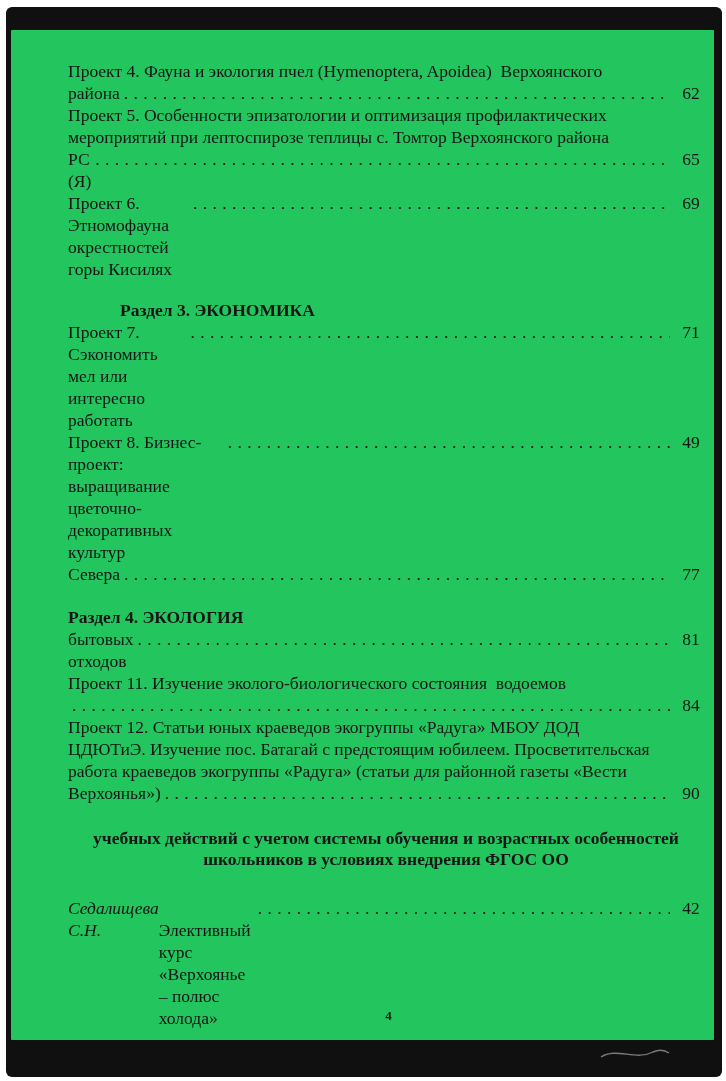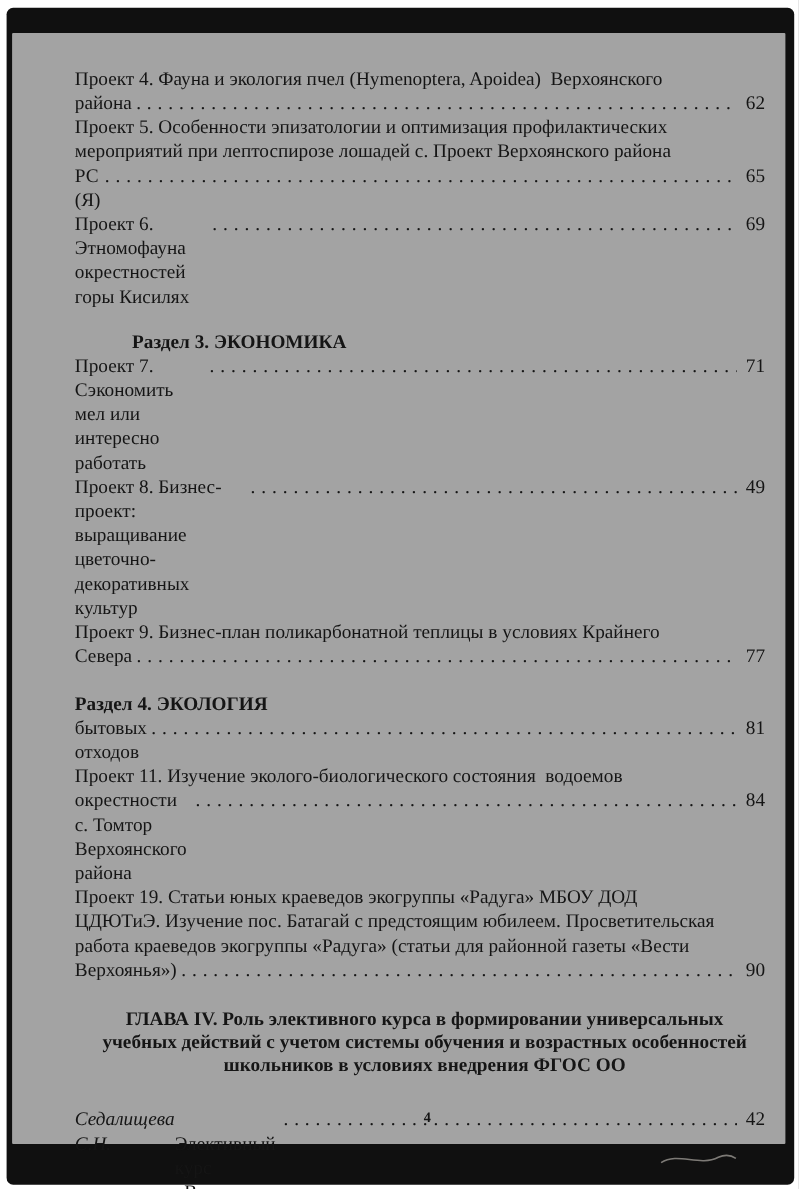--- a/index.html
+++ b/index.html
@@ -15,21 +15,21 @@
   }
   .frame {
     position: absolute;
     top: 7px; left: 6px; right: 4px; bottom: 4px;
     background: #101010;
     border-radius: 6px;
   }
   .page {
     position: absolute;
     top: 30px; left: 11px; right: 12px; bottom: 41px;
-    background: #a3a3a3;
+    background: #22c55e;
     border-radius: 1px;
   }
   .content {
     padding: 30px 10px 0 57px;
     font-size: 17.5px;
     line-height: 22px;
   }
   .tline { display: flex; align-items: baseline; }
   .txt { white-space: pre-wrap; }
   .leader {
@@ -37,21 +37,21 @@
     overflow: hidden;
     white-space: nowrap;
     letter-spacing: 0.5px;
     padding-left: 4px;
     min-width: 8px;
   }
   .pg {
     flex: 0 0 auto;
     min-width: 26px;
     padding-left: 8px;
-    text-align: left;
+    text-align: center;
     white-space: pre;
   }
   .sec-heading {
     font-weight: bold;
     margin-top: 19px;
   }
   .sec-heading.indented { padding-left: 52px; }
   .sec-heading.eco { margin-top: 21px; }
   .chapter {
     margin-top: 24px;
@@ -90,21 +90,21 @@
       <div class="tline">
         <span class="txt">района </span>
         <span class="leader">. . . . . . . . . . . . . . . . . . . . . . . . . . . . . . . . . . . . . . . . . . . . . . . . . . . . . . . . . . . . . . . . . . . . . . . . . . . . . . . . . . . . . . . . . . . . . . . . . . . . . . . . . . . . . . . . . . . . . . . . . . . . . . . . . . . . . . . . . . . . . . . . . . . . . . . . . . . . . . . . </span>
         <span class="pg">62</span>
       </div>
 
       <div class="tline">
         <span class="txt">Проект 5. Особенности эпизатологии и оптимизация профилактических</span>
       </div>
       <div class="tline">
-        <span class="txt">мероприятий при лептоспирозе лошадей с. Проект Верхоянского района</span>
+        <span class="txt">мероприятий при лептоспирозе теплицы с. Томтор Верхоянского района</span>
       </div>
       <div class="tline">
         <span class="txt">РС (Я) </span>
         <span class="leader">. . . . . . . . . . . . . . . . . . . . . . . . . . . . . . . . . . . . . . . . . . . . . . . . . . . . . . . . . . . . . . . . . . . . . . . . . . . . . . . . . . . . . . . . . . . . . . . . . . . . . . . . . . . . . . . . . . . . . . . . . . . . . . . . . . . . . . . . . . . . . . . . . . . . . . . . . . . . . . . . </span>
         <span class="pg">65</span>
       </div>
 
       <div class="tline">
         <span class="txt">Проект 6. Этномофауна окрестностей горы Кисилях </span>
         <span class="leader">. . . . . . . . . . . . . . . . . . . . . . . . . . . . . . . . . . . . . . . . . . . . . . . . . . . . . . . . . . . . . . . . . . . . . . . . . . . . . . . . . . . . . . . . . . . . . . . . . . . . . . . . . . . . . . . . . . . . . . . . . . . . . . . . . . . . . . . . . . . . . . . . . . . . . . . . . . . . . . . . </span>
@@ -117,60 +117,55 @@
         <span class="txt">Проект 7. Сэкономить мел или интересно работать </span>
         <span class="leader">. . . . . . . . . . . . . . . . . . . . . . . . . . . . . . . . . . . . . . . . . . . . . . . . . . . . . . . . . . . . . . . . . . . . . . . . . . . . . . . . . . . . . . . . . . . . . . . . . . . . . . . . . . . . . . . . . . . . . . . . . . . . . . . . . . . . . . . . . . . . . . . . . . . . . . . . . . . . . . . . </span>
         <span class="pg">71</span>
       </div>
       <div class="tline">
         <span class="txt">Проект 8. Бизнес-проект: выращивание  цветочно-декоративных культур </span>
         <span class="leader">. . . . . . . . . . . . . . . . . . . . . . . . . . . . . . . . . . . . . . . . . . . . . . . . . . . . . . . . . . . . . . . . . . . . . . . . . . . . . . . . . . . . . . . . . . . . . . . . . . . . . . . . . . . . . . . . . . . . . . . . . . . . . . . . . . . . . . . . . . . . . . . . . . . . . . . . . . . . . . . . </span>
         <span class="pg">49</span>
       </div>
       <div class="tline">
-        <span class="txt">Проект 9. Бизнес-план поликарбонатной теплицы в условиях Крайнего</span>
-      </div>
-      <div class="tline">
         <span class="txt">Севера </span>
         <span class="leader">. . . . . . . . . . . . . . . . . . . . . . . . . . . . . . . . . . . . . . . . . . . . . . . . . . . . . . . . . . . . . . . . . . . . . . . . . . . . . . . . . . . . . . . . . . . . . . . . . . . . . . . . . . . . . . . . . . . . . . . . . . . . . . . . . . . . . . . . . . . . . . . . . . . . . . . . . . . . . . . . </span>
         <span class="pg">77</span>
       </div>
 
       <div class="sec-heading eco">Раздел 4. ЭКОЛОГИЯ</div>
 
       <div class="tline">
         <span class="txt">бытовых отходов </span>
         <span class="leader">. . . . . . . . . . . . . . . . . . . . . . . . . . . . . . . . . . . . . . . . . . . . . . . . . . . . . . . . . . . . . . . . . . . . . . . . . . . . . . . . . . . . . . . . . . . . . . . . . . . . . . . . . . . . . . . . . . . . . . . . . . . . . . . . . . . . . . . . . . . . . . . . . . . . . . . . . . . . . . . . </span>
         <span class="pg">81</span>
       </div>
       <div class="tline">
         <span class="txt">Проект 11. Изучение эколого-биологического состояния  водоемов</span>
       </div>
       <div class="tline">
-        <span class="txt">окрестности с. Томтор Верхоянского района </span>
         <span class="leader">. . . . . . . . . . . . . . . . . . . . . . . . . . . . . . . . . . . . . . . . . . . . . . . . . . . . . . . . . . . . . . . . . . . . . . . . . . . . . . . . . . . . . . . . . . . . . . . . . . . . . . . . . . . . . . . . . . . . . . . . . . . . . . . . . . . . . . . . . . . . . . . . . . . . . . . . . . . . . . . . </span>
         <span class="pg">84</span>
       </div>
       <div class="tline">
-        <span class="txt">Проект 19. Статьи юных краеведов экогруппы «Радуга» МБОУ ДОД</span>
+        <span class="txt">Проект 12. Статьи юных краеведов экогруппы «Радуга» МБОУ ДОД</span>
       </div>
       <div class="tline">
         <span class="txt">ЦДЮТиЭ. Изучение пос. Батагай с предстоящим юбилеем. Просветительская</span>
       </div>
       <div class="tline">
         <span class="txt">работа краеведов экогруппы «Радуга» (статьи для районной газеты «Вести</span>
       </div>
       <div class="tline">
         <span class="txt">Верхоянья») </span>
         <span class="leader">. . . . . . . . . . . . . . . . . . . . . . . . . . . . . . . . . . . . . . . . . . . . . . . . . . . . . . . . . . . . . . . . . . . . . . . . . . . . . . . . . . . . . . . . . . . . . . . . . . . . . . . . . . . . . . . . . . . . . . . . . . . . . . . . . . . . . . . . . . . . . . . . . . . . . . . . . . . . . . . . </span>
         <span class="pg">90</span>
       </div>
 
       <div class="chapter">
-        <div>ГЛАВА IV. Роль элективного курса в формировании универсальных</div>
         <div>учебных действий с учетом системы обучения и возрастных особенностей</div>
         <div>школьников в условиях внедрения ФГОС ОО</div>
       </div>
 
       <div class="tline author">
         <span class="txt name">Седалищева С.Н.</span>
         <span class="txt"> Элективный курс «Верхоянье – полюс холода» </span>
         <span class="leader">. . . . . . . . . . . . . . . . . . . . . . . . . . . . . . . . . . . . . . . . . . . . . . . . . . . . . . . . . . . . . . . . . . . . . . . . . . . . . . . . . . . . . . . . . . . . . . . . . . . . . . . . . . . . . . . . . . . . . . . . . . . . . . . . . . . . . . . . . . . . . . . . . . . . . . . . . . . . . . . . </span>
         <span class="pg">42</span>
       </div>

